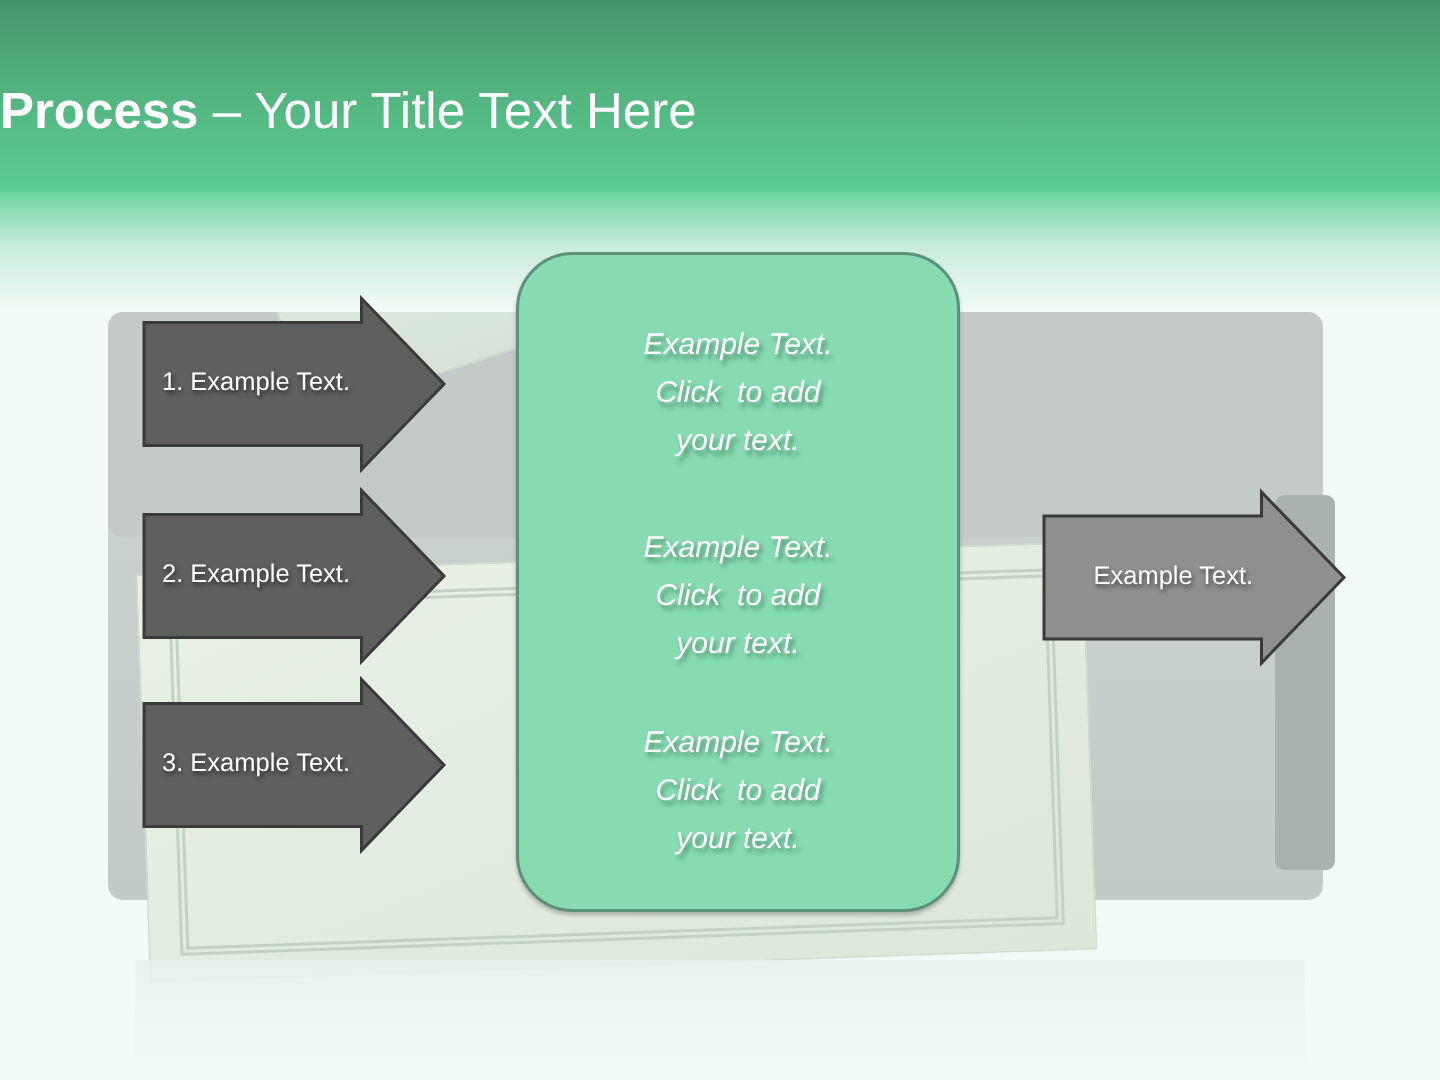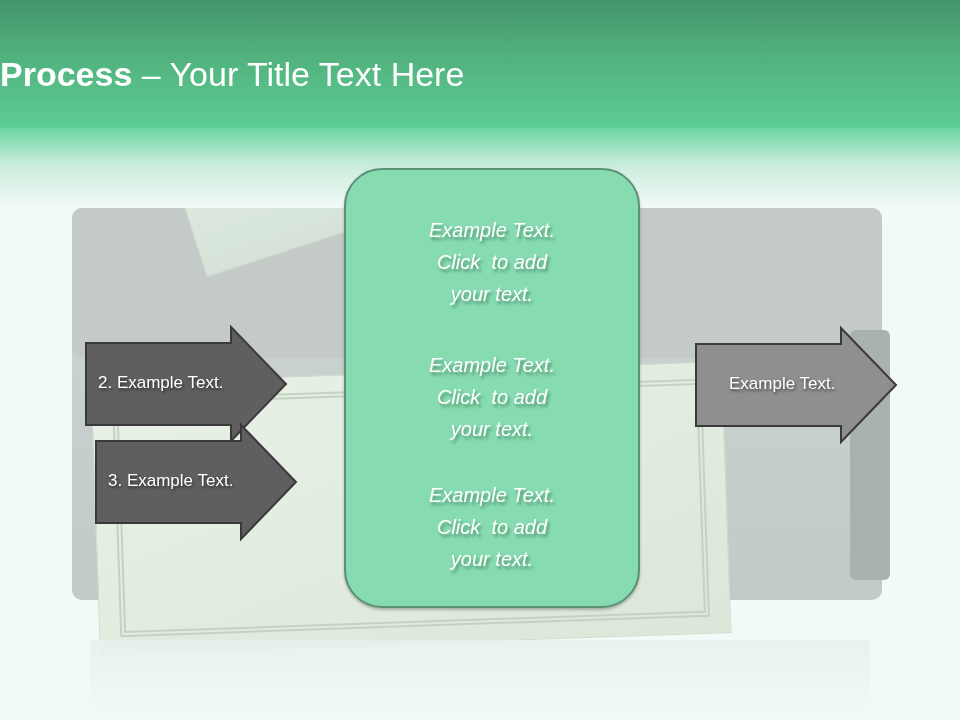--- a/index.html
+++ b/index.html
@@ -61,29 +61,35 @@
     </div>
   <div class="reflection"></div>
 
   <div class="header-band"></div>
   <div class="header-fade"></div>
 
   <div class="title">
     <b>Process</b><span class="rest"> – Your Title Text Here</span>
   </div>
 
+  <div class="arrow" style="left:95px; top:198px; width:203px; height:116px;">
+    <svg width="203" height="116">
+      <polygon points="1,17 146,17 146,1 201,58 146,115 146,99 1,99" fill="#5f5f5f" stroke="#3a3a3a" stroke-width="2"></polygon>
+    </svg>
+    <span class="label" style="left:13px; top:47px;">1. Example Text.</span>
+  </div>
 
-  <div class="arrow" style="left:85px; top:326px; width:203px; height:116px;">
+  <div class="arrow" style="left:95px; top:326px; width:203px; height:116px;">
     <svg width="203" height="116">
       <polygon points="1,17 146,17 146,1 201,58 146,115 146,99 1,99" fill="#5f5f5f" stroke="#3a3a3a" stroke-width="2"></polygon>
     </svg>
     <span class="label" style="left:13px; top:47px;">2. Example Text.</span>
   </div>
 
-  <div class="arrow" style="left:95px; top:424px; width:203px; height:116px;">
+  <div class="arrow" style="left:95px; top:452px; width:203px; height:116px;">
     <svg width="203" height="116">
       <polygon points="1,17 146,17 146,1 201,58 146,115 146,99 1,99" fill="#5f5f5f" stroke="#3a3a3a" stroke-width="2"></polygon>
     </svg>
     <span class="label" style="left:13px; top:47px;">3. Example Text.</span>
   </div>
 
   <div class="center-box">
     <div class="block" style="top:44px;">
       <div>Example Text.</div>
       <div>Click  to add</div>

